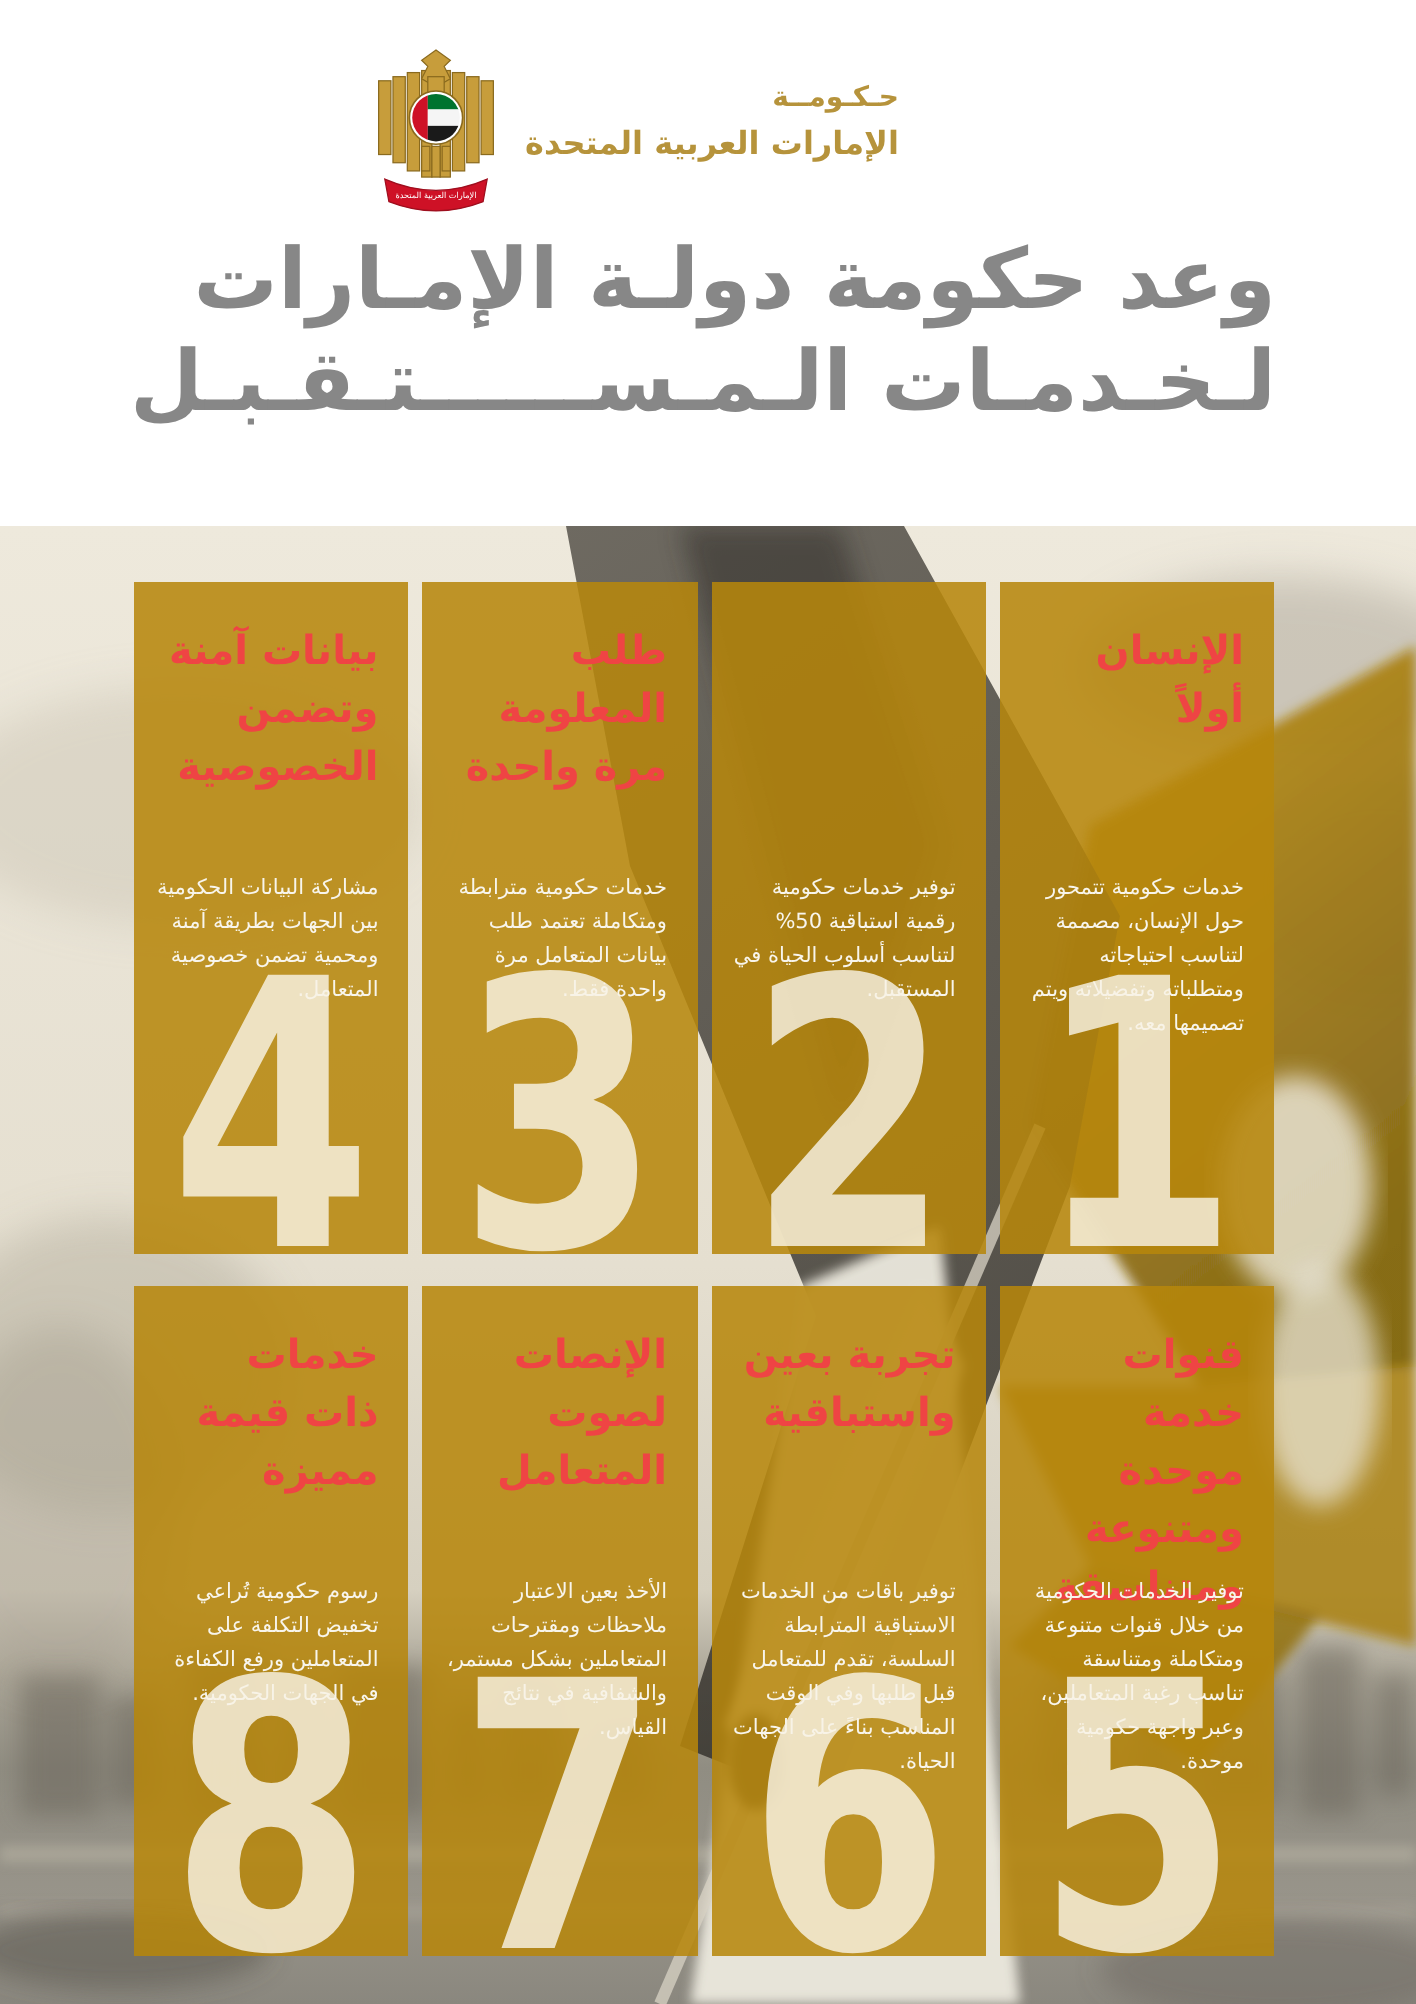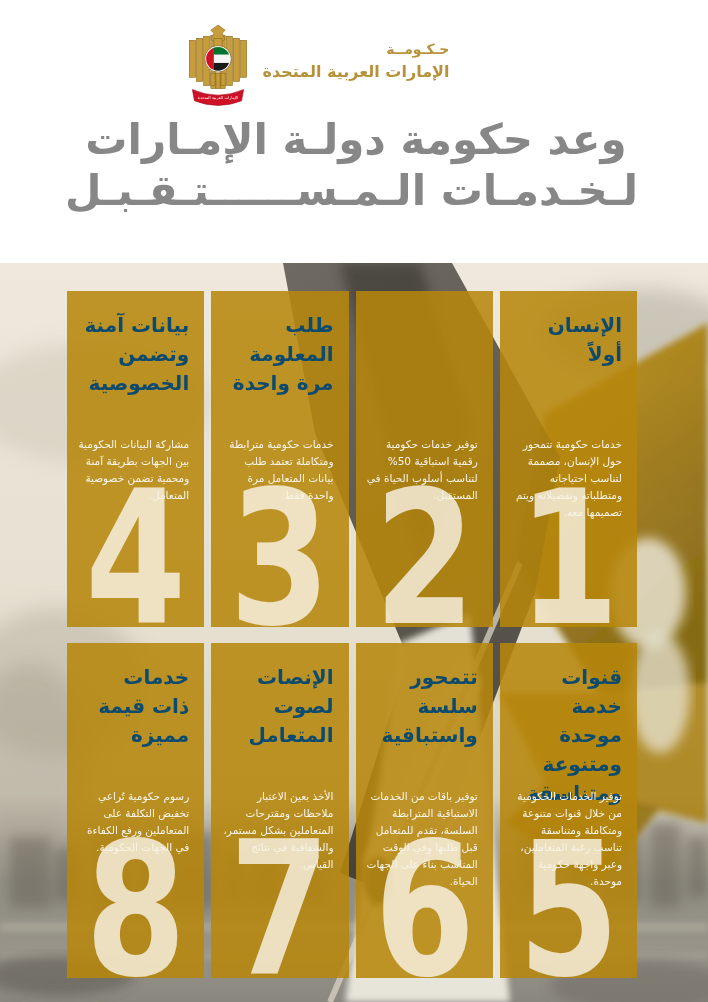--- a/index.html
+++ b/index.html
@@ -7,32 +7,32 @@
     width:708px;height:1002px;position:relative;overflow:hidden;
     background:#ffffff;font-family:"DejaVu Sans",sans-serif;
   }
   
   .logo-block{position:absolute;top:24px;left:0;width:636px;display:flex;justify-content:center;align-items:flex-start;gap:14px;}
   .falcon{width:62px;height:84px;flex:0 0 auto;}
   .logo-text{padding-top:17px;direction:rtl;text-align:right;}
   .lt1{color:#B6933B;font-size:14px;letter-spacing:1px;font-weight:bold;}
   .lt2{color:#B6933B;font-size:16px;font-weight:bold;margin-top:5px;}
   
-  .main-title{position:absolute;top:114px;left:74px;width:564px;margin:0;direction:rtl;text-align:center;color:#878787;font-weight:bold;}
+  .main-title{position:absolute;top:114px;left:74px;width:564px;margin:0;direction:rtl;text-align:right;color:#878787;font-weight:bold;}
   .main-title span{display:block;font-size:42px;line-height:1.22;white-space:nowrap;}
   
   .photo{position:absolute;top:263px;left:0;width:708px;height:739px;}
   .photo svg{position:absolute;top:0;left:0;}
   
   .grid{position:absolute;left:67px;width:570px;display:flex;flex-direction:row-reverse;gap:7px;}
   .row1{top:291px;height:336px;}
   .row2{top:643px;height:335px;}
   .card{position:relative;flex:1 1 0;background:rgba(183,134,12,0.87);overflow:hidden;}
   .card-title{margin:0;position:absolute;top:20px;right:15px;left:6px;direction:rtl;text-align:right;
-    color:#0c4a6e;font-size:20px;line-height:1.45;font-weight:bold;white-space:pre-line;}
+    color:#ef4444;font-size:20px;line-height:1.45;font-weight:bold;white-space:pre-line;}
   .card-desc{margin:0;position:absolute;top:145px;right:15px;left:11px;direction:rtl;text-align:right;
     color:#F8F5EC;font-size:10.5px;line-height:1.62;}
   .card-num{position:absolute;bottom:-7px;left:0;right:0;text-align:center;
     font-size:186px;font-weight:bold;line-height:0.8;color:rgba(248,243,229,0.82);
     transform:scaleX(0.78);transform-origin:50% 100%;}
 </style>
 </head>
 <body>
 
 <div class="poster">
@@ -202,21 +202,21 @@
   <section class="grid row2">
     <article class="card">
       <h2 class="card-title">قنوات خدمة
 موحدة
 ومتنوعة
 ومتناسقة</h2>
       <p class="card-desc">توفير الخدمات الحكومية من خلال قنوات متنوعة ومتكاملة ومتناسقة تناسب رغبة المتعاملين، وعبر واجهة حكومية موحدة.</p>
       <div class="card-num">5</div>
     </article>
     <article class="card">
-      <h2 class="card-title">تتمحور سلسة
+      <h2 class="card-title">تجربة بعين
 واستباقية</h2>
       <p class="card-desc">توفير باقات من الخدمات الاستباقية المترابطة السلسة، تقدم للمتعامل قبل طلبها وفي الوقت المناسب بناءً على الجهات الحياة.</p>
       <div class="card-num">6</div>
     </article>
     <article class="card">
       <h2 class="card-title">الإنصات
 لصوت
 المتعامل</h2>
       <p class="card-desc">الأخذ بعين الاعتبار ملاحظات ومقترحات المتعاملين بشكل مستمر، والشفافية في نتائج القياس.</p>
       <div class="card-num">7</div>

